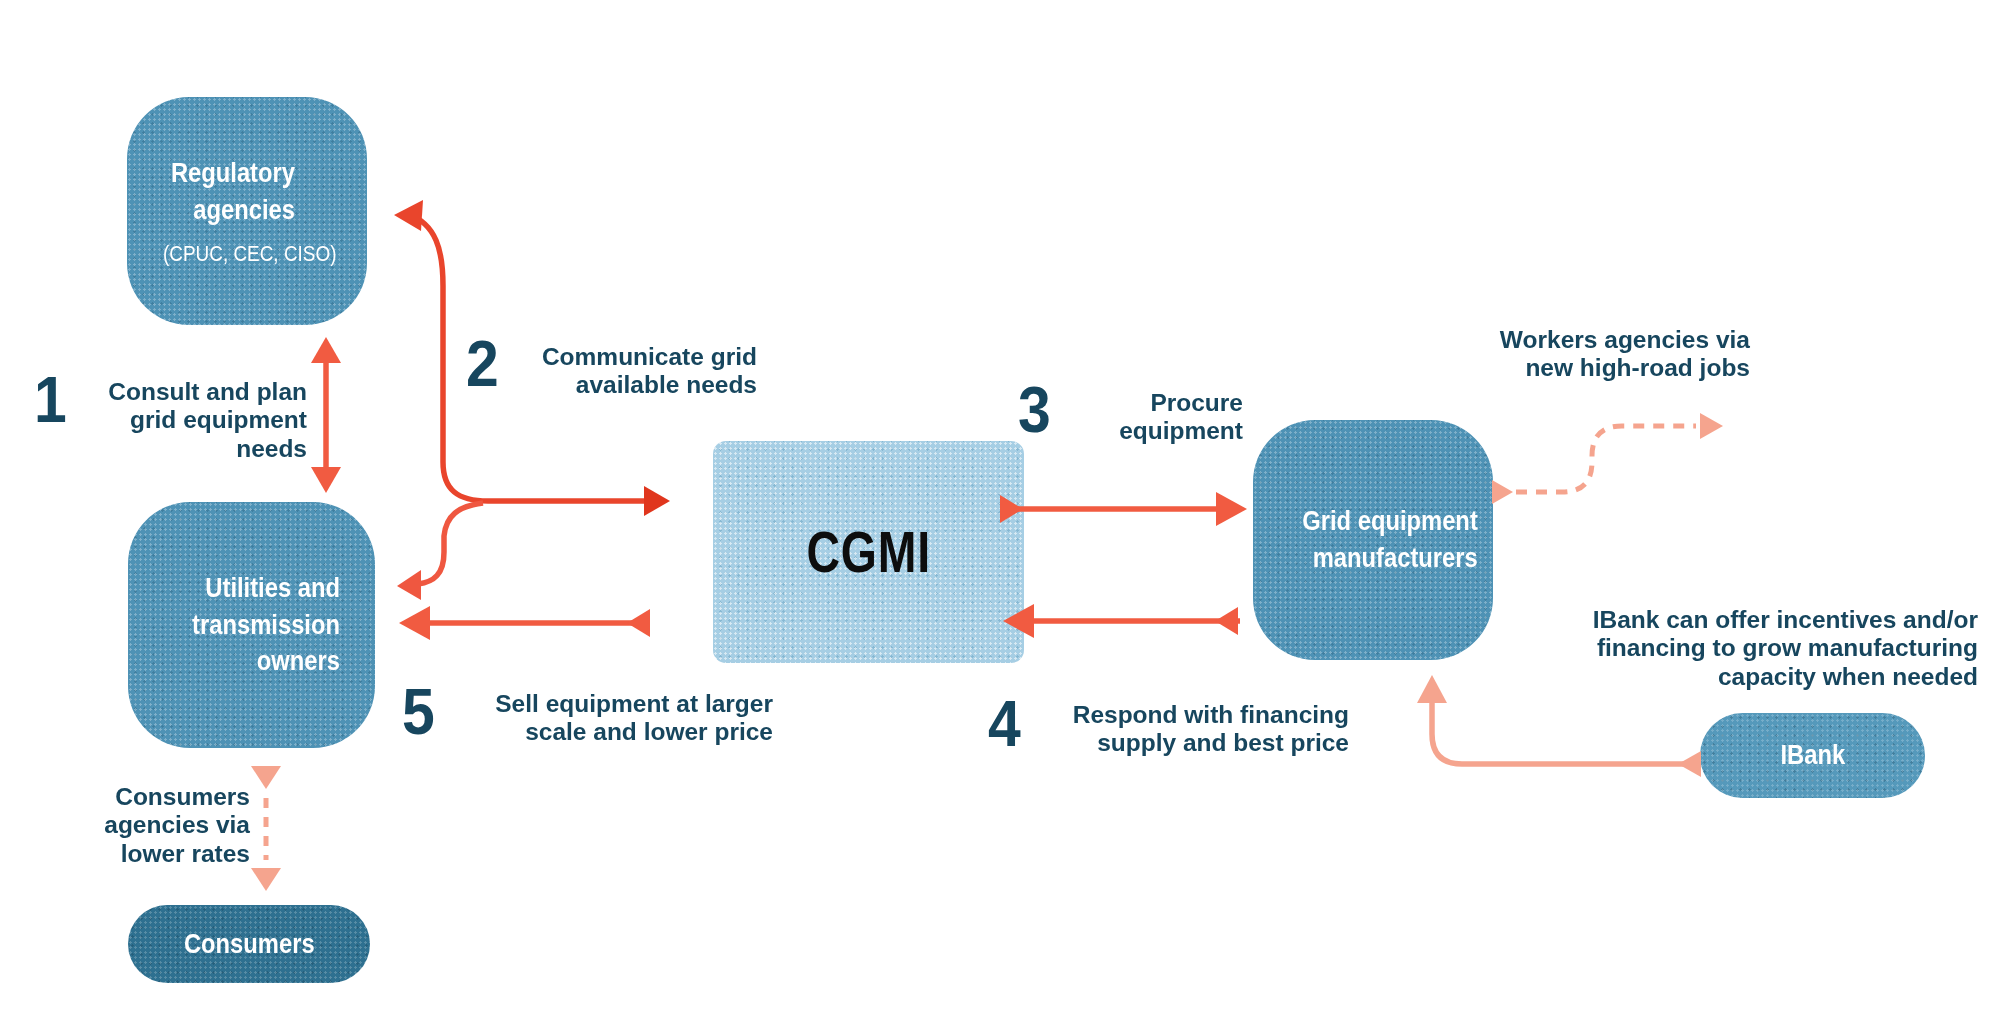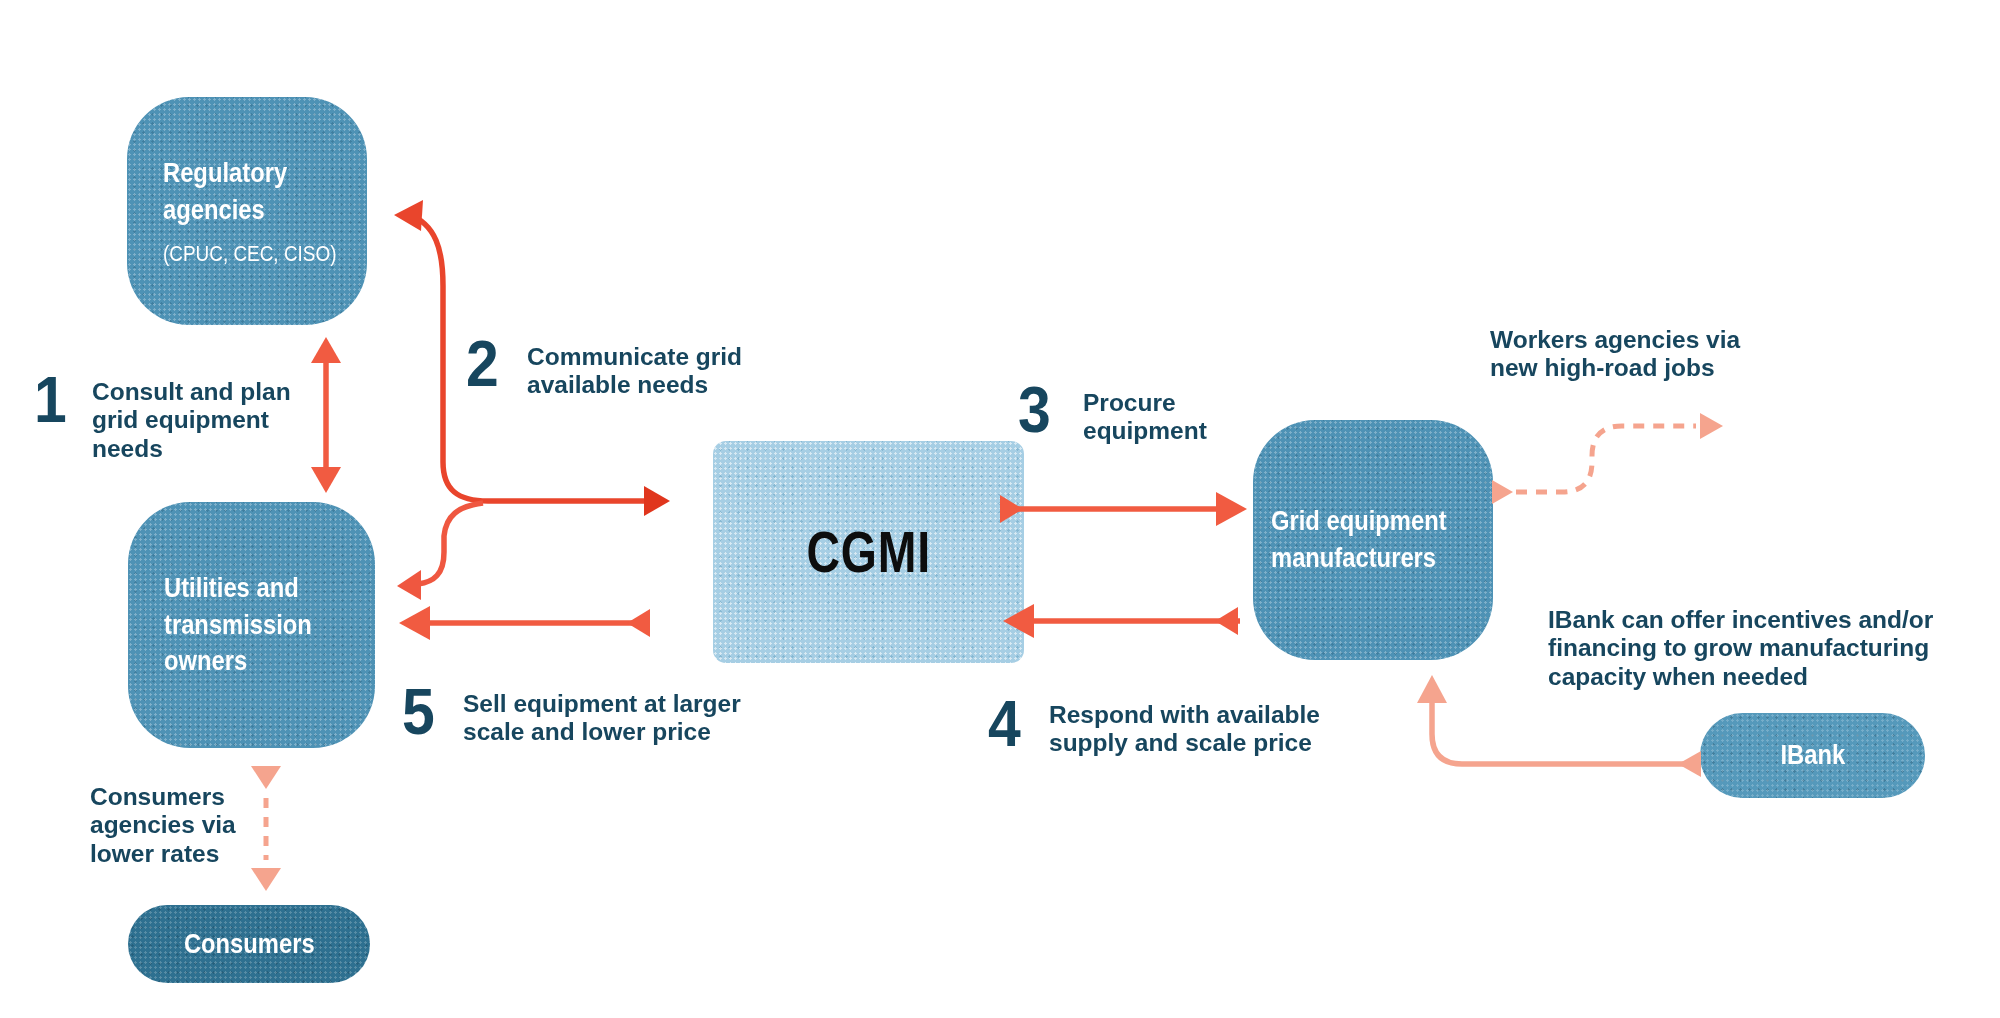--- a/index.html
+++ b/index.html
@@ -1,18 +1,19 @@
 <!DOCTYPE html>
 <html><head>
 <meta charset="utf-8">
 <style>
   html,body{margin:0;padding:0;background:#ffffff;}
   .stage{
     position:relative;width:2000px;height:1018px;background:#ffffff;overflow:hidden;
     font-family:"Liberation Sans", sans-serif;
+    text-align:right;
   }
   
   .box{
     position:absolute;display:flex;flex-direction:column;justify-content:center;
     box-sizing:border-box;color:#ffffff;
     background-color:#4e92b5;
     background-image:
       radial-gradient(rgba(255,255,255,.28) 1px, transparent 1.4px),
       radial-gradient(rgba(23,70,94,.25) 1px, transparent 1.3px);
     background-size:5px 5px,9px 9px;
@@ -23,21 +24,21 @@
     transform:scaleX(.88);transform-origin:left center;white-space:pre-line;
   }
   .box .sub{
     font-weight:400;font-size:21.5px;margin-top:14px;white-space:nowrap;
     transform:scaleX(.88);transform-origin:left center;
   }
   .box-regulatory{left:127px;top:97px;width:240px;height:228px;border-radius:62px;padding-left:36px;padding-right:8px;}
   .box-regulatory .t{width:150px;}
   .box-utilities{left:128px;top:502px;width:247px;height:246px;border-radius:62px;padding-left:36px;padding-right:8px;}
   .box-utilities .t{width:200px;}
-  .box-manufacturers{left:1253px;top:420px;width:240px;height:240px;border-radius:62px;padding-left:18px;padding-right:6px;}
+  .box-manufacturers{left:1253px;top:420px;width:240px;height:240px;border-radius:62px;padding-left:40px;padding-right:6px;}
   .box-manufacturers .t{width:210px;}
   .box-cgmi{
     left:713px;top:441px;width:311px;height:222px;border-radius:13px;align-items:center;
     background-color:#a6cee4;
     background-image:
       radial-gradient(rgba(255,255,255,.55) 1px, transparent 1.4px),
       radial-gradient(rgba(78,146,181,.35) 1px, transparent 1.3px);
     background-size:5px 5px,9px 9px;
   }
   .box-cgmi .t{
@@ -110,21 +111,21 @@
   <div class="stepnum n1">1</div>
   <div class="steptext t1">Consult and plan grid equipment needs</div>
 
   <div class="stepnum n2">2</div>
   <div class="steptext t2">Communicate grid available needs</div>
 
   <div class="stepnum n3">3</div>
   <div class="steptext t3">Procure equipment</div>
 
   <div class="stepnum n4">4</div>
-  <div class="steptext t4">Respond with available supply and scale price</div>
+  <div class="steptext t4">Respond with financing supply and best price</div>
 
   <div class="stepnum n5">5</div>
   <div class="steptext t5">Sell equipment at larger scale and lower price</div>
 
   <div class="note note-workers">Workers agencies via new high-road jobs</div>
   <div class="note note-ibank">IBank can offer incentives and/or financing to grow manufacturing capacity when needed</div>
   <div class="note note-consumers">Consumers agencies via lower rates</div>
 
   <svg class="arrows" viewBox="0 0 2000 1018">
 

